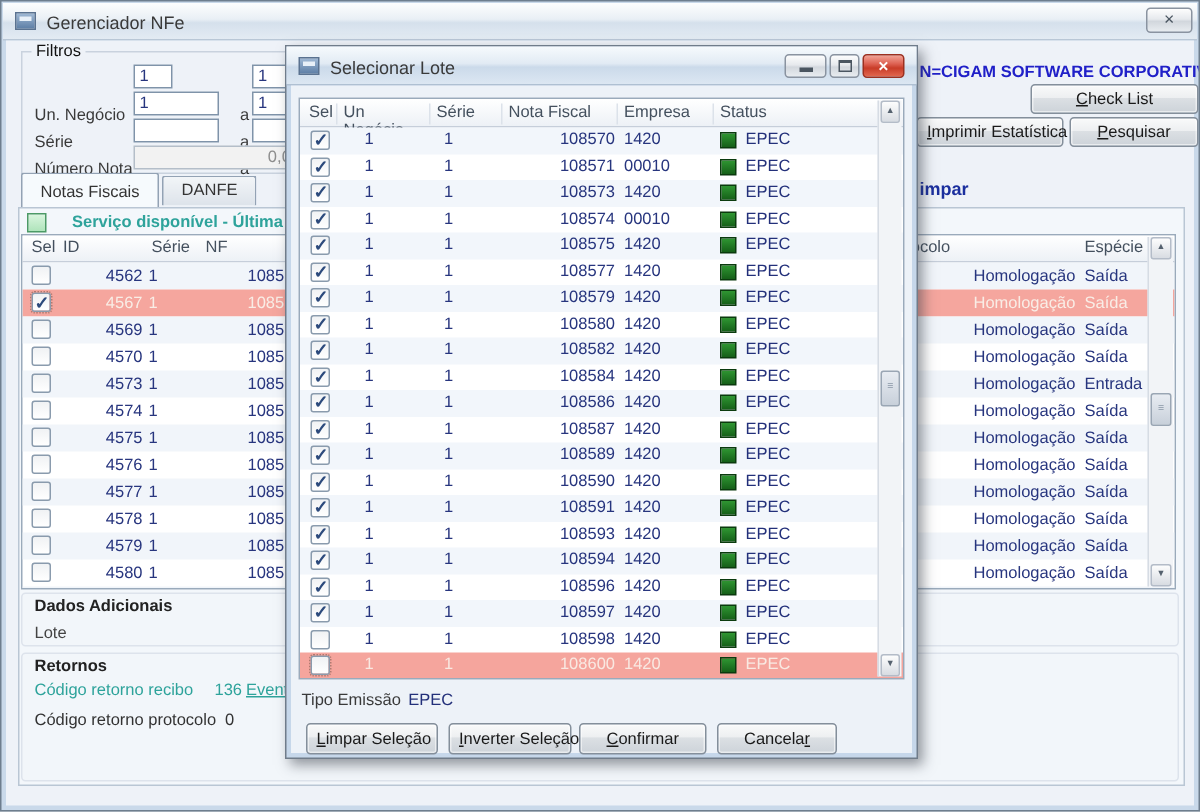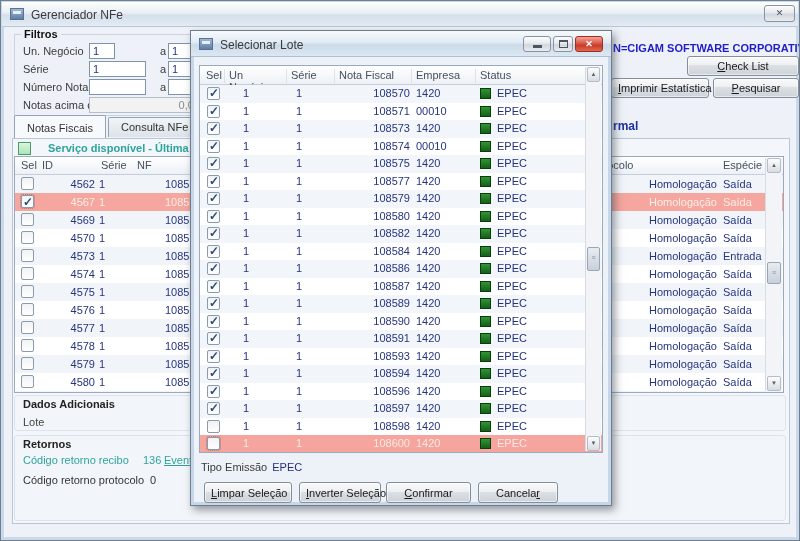--- a/index.html
+++ b/index.html
@@ -19,22 +19,22 @@
   .title-text{position:absolute;left:29px;top:6px;color:#3A3A3A;font-size:12px;white-space:nowrap;}
   .sysbtn{position:absolute;border:1px solid #8A93A0;border-radius:3px;text-align:center;
     background:linear-gradient(#FDFDFD,#E6E9ED 45%,#D2D7DD 55%,#E8ECF0);color:#4A5560;
     font-size:9px;line-height:14px;cursor:default;}
   .sysbtn.red{background:linear-gradient(#F2A396,#DD6152 40%,#C83C28 60%,#E2674F);
     border-color:#9B3020;color:#fff;font-weight:bold;}
   .glyph-min{display:inline-block;width:9px;height:3px;background:#4A5560;margin-top:8px;}
   .glyph-max{display:inline-block;width:9px;height:8px;border:1px solid #4A5560;border-top-width:2px;margin-top:3px;}
   
   .groupbox{position:absolute;left:13px;top:33px;width:592px;height:82px;border:1px solid #C9D2DE;}
-  .grouplabel{position:absolute;left:20px;top:27px;font-weight:bold;color:#111;background:#EEF2F8;padding:0 3px;}
-  .flabel{position:absolute;color:#3A3A3A;line-height:16px;}
+  .grouplabel{position:absolute;left:20px;top:27px;font-weight:normal;color:#111;background:#EEF2F8;padding:0 3px;}
+  .flabel{position:absolute;color:#3A3A3A;line-height:16px;margin-top:26px;}
   .fin{position:absolute;height:16px;border:1px solid #7F93A9;background:#fff;color:#27357E;
     font-family:"Liberation Sans",sans-serif;font-size:11px;padding:0 3px;}
   .fin.dis{background:#F2F2F2;color:#8E8E8E;text-align:right;border-color:#B4BEC9;}
   
   .cert{position:absolute;left:612px;top:41px;width:186px;overflow:hidden;white-space:nowrap;
     font-weight:bold;color:#2020C8;font-size:11px;}
   .btn{border:1px solid #848F9B;border-radius:3px;color:#1A1A1A;font-size:11px;
     font-family:"Liberation Sans",sans-serif;
     background:linear-gradient(#F9FAFA,#EDEFF1 45%,#DCE0E4 46%,#CDD3D9);
     box-shadow:inset 0 0 0 1px rgba(255,255,255,0.55);cursor:default;white-space:nowrap;}
@@ -160,29 +160,28 @@
     <input class="fin dis abs" style="left: 88px; top: 96px; width: 115px;" readonly="" value="0,00">
 
     <div class="cert">N=CIGAM SOFTWARE CORPORATIV</div>
     <button class="btn abs" style="left:686px;top:55px;width:112px;height:20px;"><span></span><u>C</u><span>heck List</span></button>
     <button class="btn abs" style="left:610px;top:77px;width:98px;height:20px;"><u>I</u><span>mprimir Estatística</span></button>
     <button class="btn abs" style="left:712px;top:77px;width:86px;height:20px;"><u>P</u><span>esquisar</span></button>
 
     <div class="tabbar">
   <div class="tab active"><span>Notas Fiscais</span></div>
 
-  <div class="tab"><span>Consulta NFe</span></div>
 
   <div class="tab"><span>DANFE</span></div>
 </div>
     <div class="tabpanel"></div>
 
     <span class="svc-square"></span>
     <span class="svc-text">Serviço disponível - Última c</span>
-    <span class="emis-frag">rmal</span>
+    <span class="emis-frag">impar</span>
 
     <div class="mtable">
       <div class="mhead">
         <span class="hd-sel">Sel</span>
         <span class="hd-id">ID</span>
         <span class="hd-serie">Série</span>
         <span class="hd-nf">NF</span>
         <span class="hd-prot">Protocolo</span>
         <span class="hd-tipo">Tipo ambiente</span>
         <span class="hd-esp">Espécie</span>

